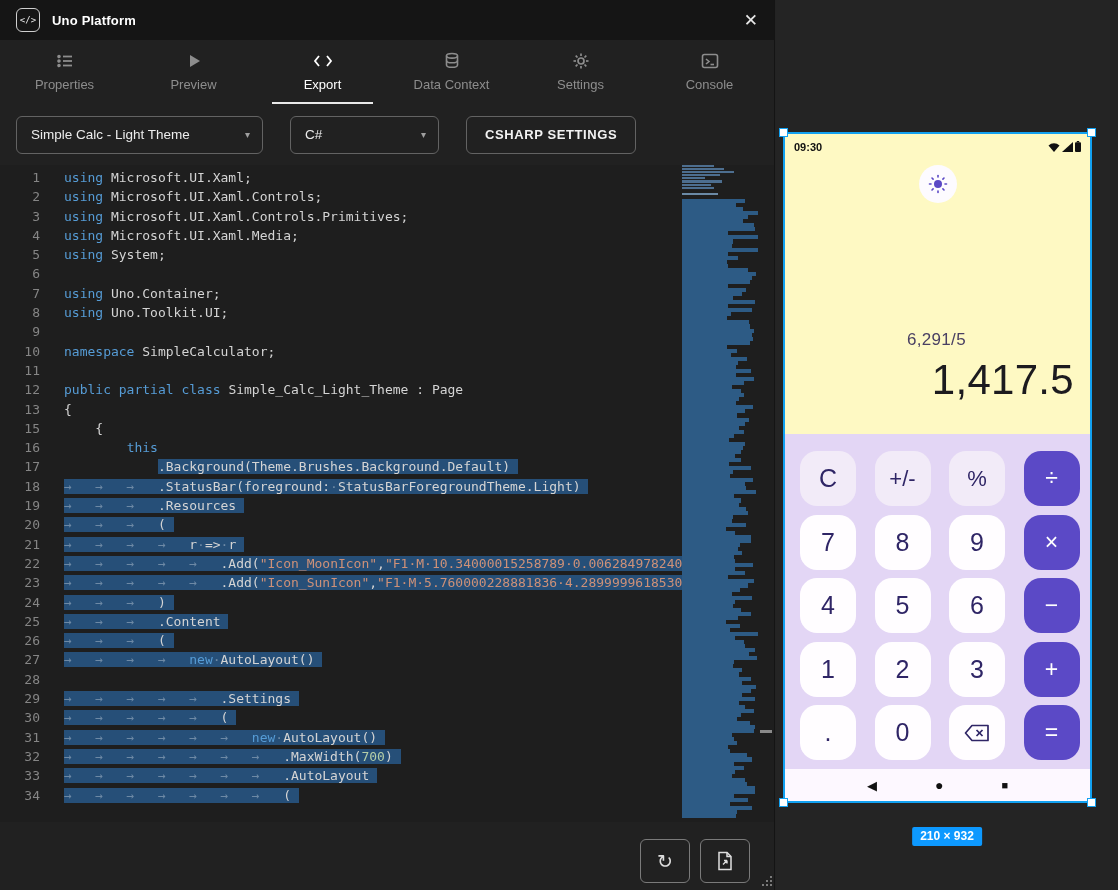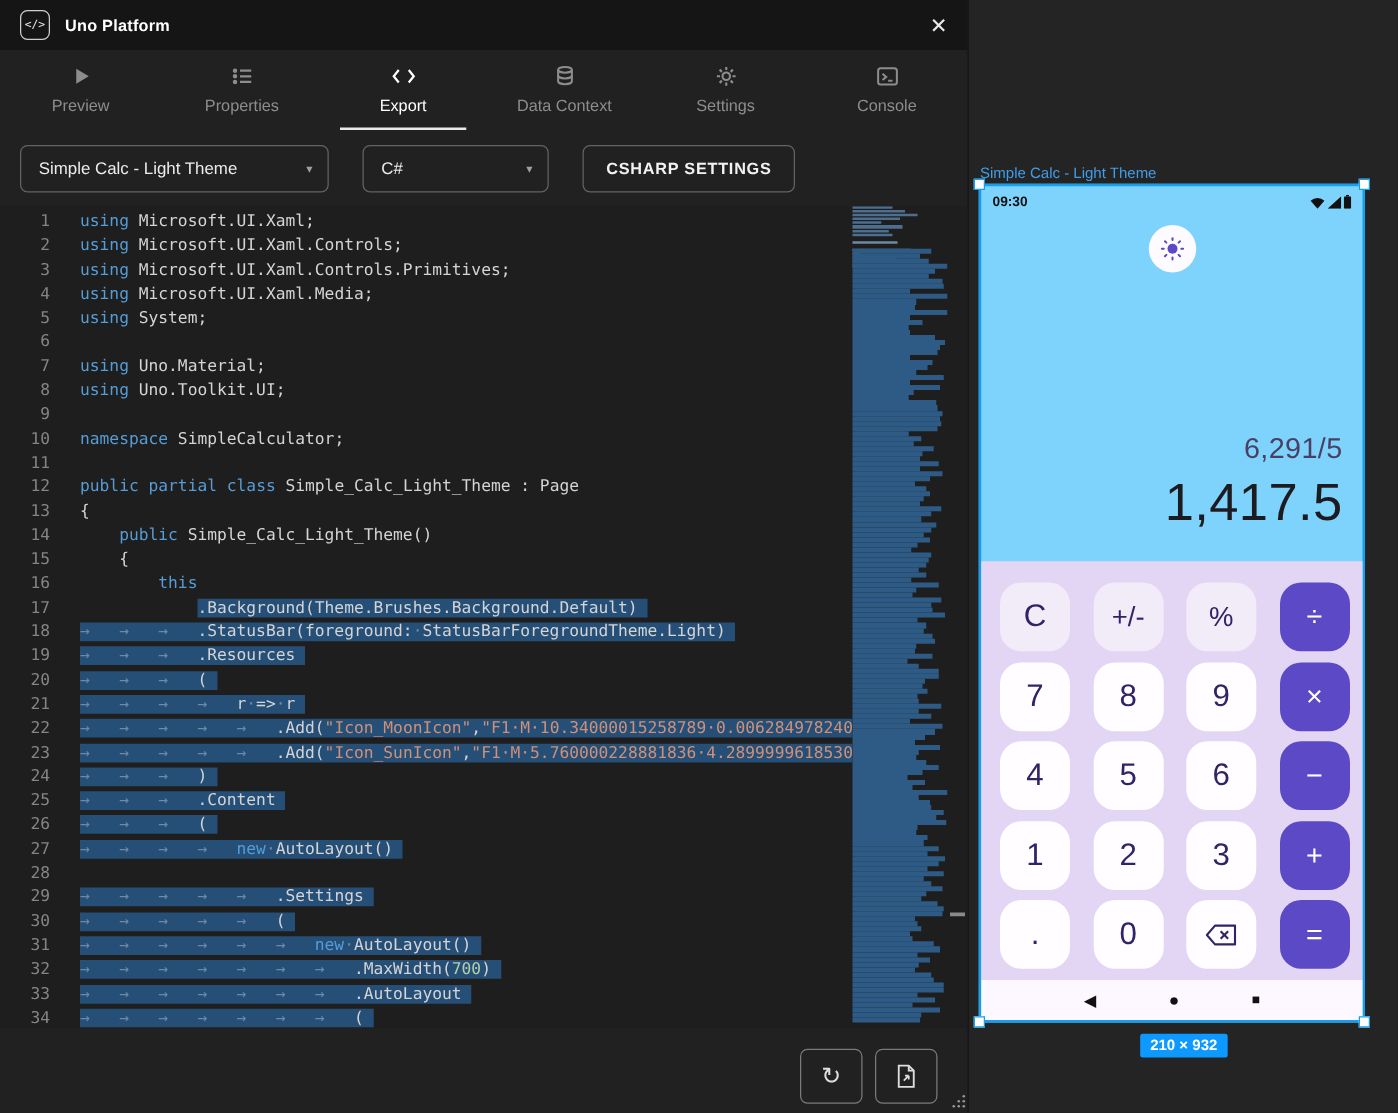--- a/index.html
+++ b/index.html
@@ -55,37 +55,37 @@
   .icon-btn { position:absolute; top:17px; width:50px; height:44px; border:1px solid #7a7a7a;
               border-radius:6px; display:flex; align-items:center; justify-content:center; color:#dedede; }
   .btn-refresh { right:84px; font-size:19px; }
   .btn-file { right:24px; }
   .grip { position:absolute; right:2px; bottom:4px; width:12px; height:12px; }
   .grip i { position:absolute; width:2px; height:2px; background:#9a9a9a; border-radius:50%; }
 
   
   .canvas { position:absolute; left:776px; top:0; width:342px; height:890px; background:#242424; }
   .frame-label { position:absolute; left:8px; top:131px; font-size:12px; color:#3f9bе8; color:#419de8; }
-  .phone { position:absolute; left:7px; top:147px; width:309px; height:671px; background:#7dd3fc;
+  .phone { position:absolute; left:7px; top:132px; width:309px; height:671px; background:#fef9c3;
            border:2px solid #12a1f1; }
   .handle { position:absolute; width:9px; height:9px; background:#ffffff; border:1.5px solid #12a1f1; z-index:5; }
   .h-tl { left:-6px; top:-6px; } .h-tr { right:-6px; top:-6px; }
   .h-bl { left:-6px; bottom:-6px; } .h-br { right:-6px; bottom:-6px; }
 
   .statusbar { position:absolute; left:0; top:0; right:0; height:22px; display:flex; align-items:center;
                padding:3px 9px 0 9px; }
   .sb-time { font-size:11px; font-weight:bold; color:#111111; }
   .sb-icons { margin-left:auto; display:flex; align-items:center; gap:2px; }
 
   .theme-toggle { position:absolute; left:50%; top:31px; transform:translateX(-50%);
                   width:38px; height:38px; border-radius:50%; background:#fdfbff;
                   display:flex; align-items:center; justify-content:center; }
 
   .display { position:absolute; left:14px; right:16px; top:196px; text-align:right; color:#1c1b1f; }
-  .expr { font-size:23px; color:#4a4063; letter-spacing:.3px; }
+  .expr { font-size:17px; color:#4a4063; letter-spacing:.3px;text-align:center; }
   .result { font-size:42px; margin-top:6px; letter-spacing:.3px; }
 
   .keypad-bg { position:absolute; left:0; right:0; top:300px; bottom:32px; background:#e3d6f5; }
   .keypad { position:absolute; left:15px; top:317px; display:grid;
             grid-template-columns:repeat(4,56px); grid-auto-rows:55px; column-gap:18.5px; row-gap:8.5px; }
   .key { border-radius:17px; display:flex; align-items:center; justify-content:center;
          font-size:25px; color:#2f2566; }
   .key.dim   { background:#f2ebf8; }
   .key.num   { background:#fffdff; }
   .key.op    { background:#5b49c6; color:#ffffff; font-size:23px; }
@@ -107,35 +107,35 @@
   <div class="panel">
 
     <div class="titlebar">
       <div class="app-icon">&lt;/&gt;</div>
       <div class="app-title">Uno Platform</div>
       <div class="close-x">✕</div>
     </div>
 
     <div class="tabbar">
       <div class="tab">
-        <svg width="18" height="18" viewBox="0 0 18 18">
-            <polygon points="5,3 15,9 5,15" fill="currentColor"></polygon>
-          </svg>
-        <span>Preview</span>
-      </div>
-      <div class="tab">
         <svg width="18" height="18" viewBox="0 0 18 18" fill="none" stroke="currentColor" stroke-width="1.8">
           <circle cx="3" cy="4.5" r="0.9" fill="currentColor"></circle>
             <line x1="7" y1="4.5" x2="16" y2="4.5"></line>
           <circle cx="3" cy="9" r="0.9" fill="currentColor"></circle>
             <line x1="7" y1="9" x2="16" y2="9"></line>
           <circle cx="3" cy="13.5" r="0.9" fill="currentColor"></circle>
             <line x1="7" y1="13.5" x2="16" y2="13.5"></line>
         </svg>
         <span>Properties</span>
+      </div>
+      <div class="tab">
+        <svg width="18" height="18" viewBox="0 0 18 18">
+            <polygon points="5,3 15,9 5,15" fill="currentColor"></polygon>
+          </svg>
+        <span>Preview</span>
       </div>
       <div class="tab active">
         <svg width="20" height="18" viewBox="0 0 20 18" fill="none" stroke="currentColor" stroke-width="1.8">
           <polyline points="6,4 2,9 6,14"></polyline>
             <polyline points="14,4 18,9 14,14"></polyline>
         </svg>
         <span>Export</span>
       </div>
       <div class="tab">
         <svg width="18" height="18" viewBox="0 0 18 18" fill="none" stroke="currentColor" stroke-width="1.6">
@@ -184,28 +184,27 @@
     </div>
 
     <div class="editor">
       <div class="code-scroll">
           <div class="cl"><span class="ln">1</span><span class="code"><span class="t-k">using</span><span class="t-p"> Microsoft.UI.Xaml;</span></span></div>
           <div class="cl"><span class="ln">2</span><span class="code"><span class="t-k">using</span><span class="t-p"> Microsoft.UI.Xaml.Controls;</span></span></div>
           <div class="cl"><span class="ln">3</span><span class="code"><span class="t-k">using</span><span class="t-p"> Microsoft.UI.Xaml.Controls.Primitives;</span></span></div>
           <div class="cl"><span class="ln">4</span><span class="code"><span class="t-k">using</span><span class="t-p"> Microsoft.UI.Xaml.Media;</span></span></div>
           <div class="cl"><span class="ln">5</span><span class="code"><span class="t-k">using</span><span class="t-p"> System;</span></span></div>
           <div class="cl"><span class="ln">6</span></div>
-          <div class="cl"><span class="ln">7</span><span class="code"><span class="t-k">using</span><span class="t-p"> Uno.Material;</span></span></div>
+          <div class="cl"><span class="ln">7</span><span class="code"><span class="t-k">using</span><span class="t-p"> Uno.Container;</span></span></div>
           <div class="cl"><span class="ln">8</span><span class="code"><span class="t-k">using</span><span class="t-p"> Uno.Toolkit.UI;</span></span></div>
           <div class="cl"><span class="ln">9</span><span class="code"></span></div>
           <div class="cl"><span class="ln">10</span><span class="code"><span class="t-k">namespace</span><span class="t-p"> SimpleCalculator;</span></span></div>
           <div class="cl"><span class="ln">11</span><span class="code"></span></div>
           <div class="cl"><span class="ln">12</span><span class="code"><span class="t-k">public</span><span class="t-p"> </span><span class="t-k">partial</span><span class="t-p"> </span><span class="t-k">class</span><span class="t-p"> Simple_Calc_Light_Theme : Page</span></span></div>
           <div class="cl"><span class="ln">13</span><span class="code"><span class="t-p">{</span></span></div>
-          <div class="cl"><span class="ln">14</span><span class="code"><span class="t-p">    </span><span class="t-k">public</span><span class="t-p"> Simple_Calc_Light_Theme()</span></span></div>
           <div class="cl"><span class="ln">15</span><span class="code"><span class="t-p">    {</span></span></div>
           <div class="cl"><span class="ln">16</span><span class="code"><span class="t-p">        </span><span class="t-k">this</span></span></div>
           <div class="cl"><span class="ln">17</span><span class="code"><span>            </span><span class="sel"><span class="t-p">.Background(Theme.Brushes.Background.Default)</span> </span></span></div>
           <div class="cl"><span class="ln">18</span><span class="code"><span class="sel"><span class="t-w">→   →   →   </span><span class="t-p">.StatusBar(foreground:</span><span class="t-w">·</span><span class="t-p">StatusBarForegroundTheme.Light)</span> </span></span></div>
           <div class="cl"><span class="ln">19</span><span class="code"><span class="sel"><span class="t-w">→   →   →   </span><span class="t-p">.Resources</span> </span></span></div>
           <div class="cl"><span class="ln">20</span><span class="code"><span class="sel"><span class="t-w">→   →   →   </span><span class="t-p">(</span> </span></span></div>
           <div class="cl"><span class="ln">21</span><span class="code"><span class="sel"><span class="t-w">→   →   →   →   </span><span class="t-p">r</span><span class="t-w">·</span><span class="t-p">=&gt;</span><span class="t-w">·</span><span class="t-p">r</span> </span></span></div>
           <div class="cl"><span class="ln">22</span><span class="code"><span class="sel"><span class="t-w">→   →   →   →   →   </span><span class="t-p">.Add(</span><span class="t-s">"Icon_MoonIcon"</span><span class="t-p">,</span><span class="t-s">"F1·M·10.34000015258789·0.006284978240</span> </span></span></div>
           <div class="cl"><span class="ln">23</span><span class="code"><span class="sel"><span class="t-w">→   →   →   →   →   </span><span class="t-p">.Add(</span><span class="t-s">"Icon_SunIcon"</span><span class="t-p">,</span><span class="t-s">"F1·M·5.760000228881836·4.2899999618530</span> </span></span></div>
           <div class="cl"><span class="ln">24</span><span class="code"><span class="sel"><span class="t-w">→   →   →   </span><span class="t-p">)</span> </span></span></div>

